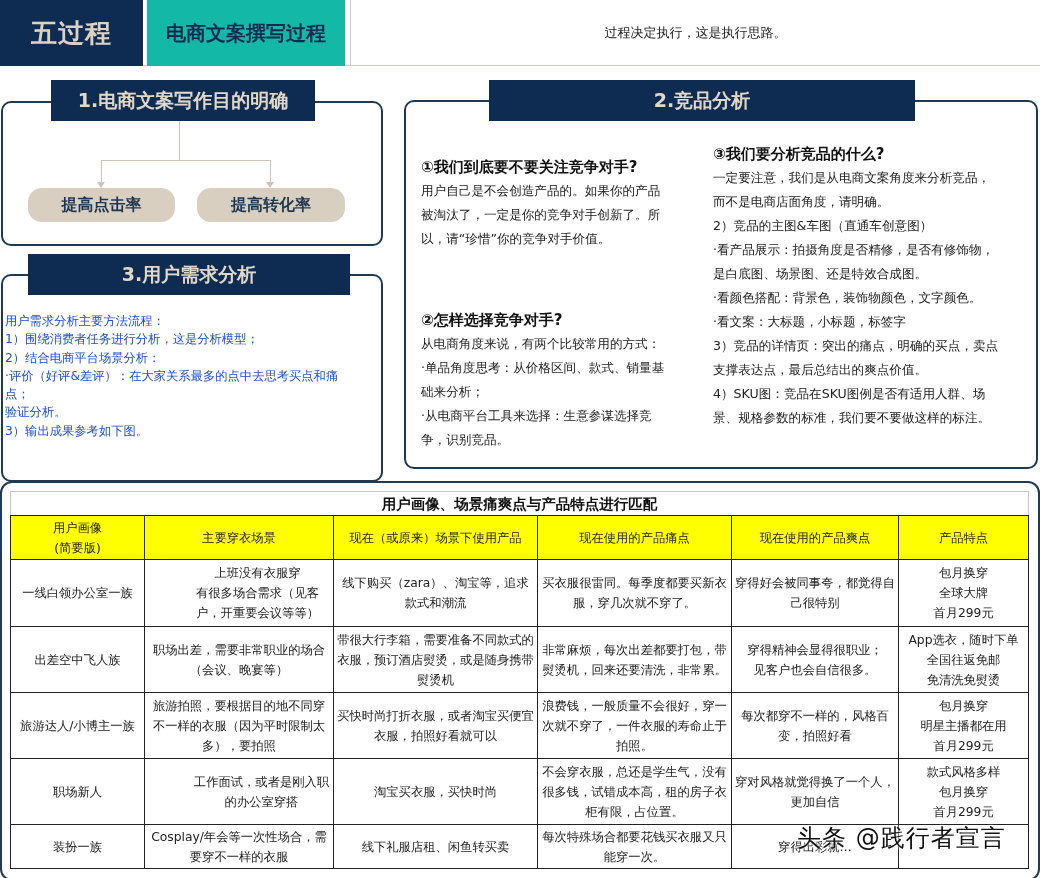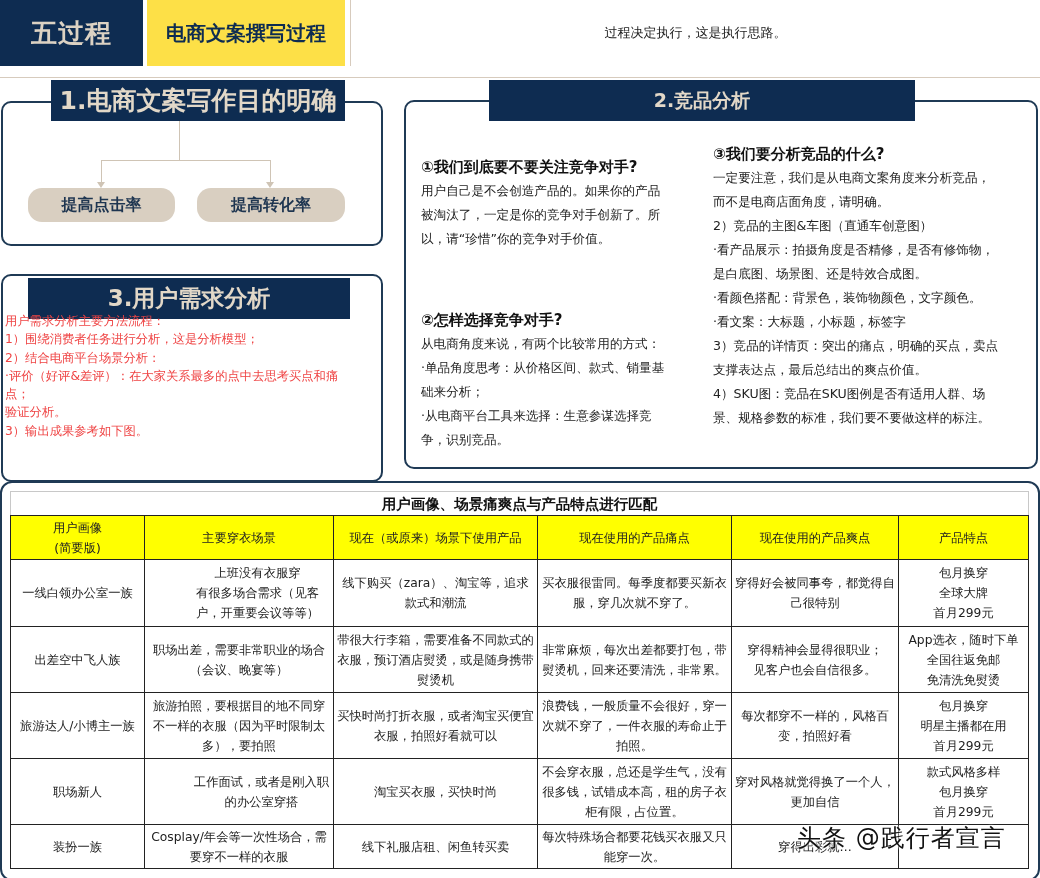--- a/index.html
+++ b/index.html
@@ -1,45 +1,45 @@
 <!DOCTYPE html>
 <html><head>
 <meta charset="utf-8">
 <style>
   * { box-sizing: border-box; margin: 0; padding: 0; }
   html, body { width: 1040px; height: 878px; overflow: hidden; background: #fff; }
   body { font-family: "DejaVu Sans", "Liberation Sans", sans-serif; color: #111; position: relative; }
 
-  .header { position: absolute; left: 0; top: 0; width: 1040px; height: 78px; border-bottom: 1px solid #d7cbbd; }
+  .header { position: absolute; left: 0; top: 0; width: 1040px; height: 66px; border-bottom: 1px solid #d7cbbd; }
   .hdr-dark { position: absolute; left: 0; top: 0; width: 143px; height: 66px; background: #0e2c51; color: #dcd2c3;
               font-size: 26px; font-weight: bold; display: flex; align-items: center; justify-content: center; letter-spacing: 1px; }
-  .hdr-beige { position: absolute; left: 147px; top: 0; width: 198px; height: 66px; background: #fde047; color: #0e2c51;
+  .hdr-beige { position: absolute; left: 147px; top: 0; width: 198px; height: 66px; background: #14b8a6; color: #0e2c51;
                font-size: 20px; font-weight: bold; display: flex; align-items: center; justify-content: center; }
   .hdr-rule { position: absolute; left: 350px; top: 0; width: 1px; height: 66px; background: #d7cbbd; }
   .hdr-sub { position: absolute; left: 351px; top: 0; width: 689px; height: 66px; font-size: 13px; color: #222;
              display: flex; align-items: center; justify-content: center; }
 
   .panel { position: absolute; border: 2px solid #1f3a55; border-radius: 10px; background: #fff; }
   .tab { position: absolute; background: #0e2c51; color: #e2d8c8; font-weight: bold; display: flex; align-items: center; justify-content: center; }
 
   
   .p1 { left: 1px; top: 101px; width: 382px; height: 145px; }
-  .p1-tab { left: 51px; top: 80px; width: 294px; height: 41px; font-size: 25px; }
+  .p1-tab { left: 51px; top: 80px; width: 264px; height: 41px; font-size: 19px; }
   .conn-v { position: absolute; left: 179px; top: 121px; width: 1px; height: 40px; background: #cfc4b5; }
   .conn-h { position: absolute; left: 101px; top: 160px; width: 170px; height: 1px; background: #cfc4b5; }
   .conn-l { position: absolute; left: 101px; top: 160px; width: 1px; height: 26px; background: #cfc4b5; }
   .conn-r { position: absolute; left: 270px; top: 160px; width: 1px; height: 26px; background: #cfc4b5; }
   .arrow { position: absolute; width: 0; height: 0; border-left: 4px solid transparent; border-right: 4px solid transparent; border-top: 6px solid #cfc4b5; }
   .pill { position: absolute; top: 188px; height: 34px; border-radius: 14px; background: #d9cfc1; color: #1e3550;
           font-size: 16px; font-weight: bold; display: flex; align-items: center; justify-content: center; }
 
   
   .p3 { left: 1px; top: 274px; width: 382px; height: 208px; }
-  .p3-tab { left: 28px; top: 254px; width: 322px; height: 41px; font-size: 23px; margin-top: 24px; }
-  .p3-body { position: absolute; left: 5px; top: 312px; width: 375px; font-size: 12.3px; line-height: 18.3px; color: #ef4444; }
+  .p3-tab { left: 28px; top: 254px; width: 322px; height: 41px; font-size: 19px; }
+  .p3-body { position: absolute; left: 5px; top: 312px; width: 375px; font-size: 12.3px; line-height: 18.3px; color: #1d4ed8; }
 
   
   .p2 { left: 404px; top: 100px; width: 634px; height: 369px; }
   .p2-tab { left: 489px; top: 80px; width: 426px; height: 41px; font-size: 19px; }
   .col { position: absolute; width: 280px; font-size: 12.6px; line-height: 24px; color: #222; }
   .col h3 { font-size: 15px; font-weight: bold; color: #111; line-height: 24px; }
 
   
   .p4 { left: 0px; top: 481px; width: 1040px; height: 400px; border-radius: 12px; }
   .tbl { position: absolute; left: 10px; top: 491px; width: 1018px; border-collapse: collapse; table-layout: fixed; }

